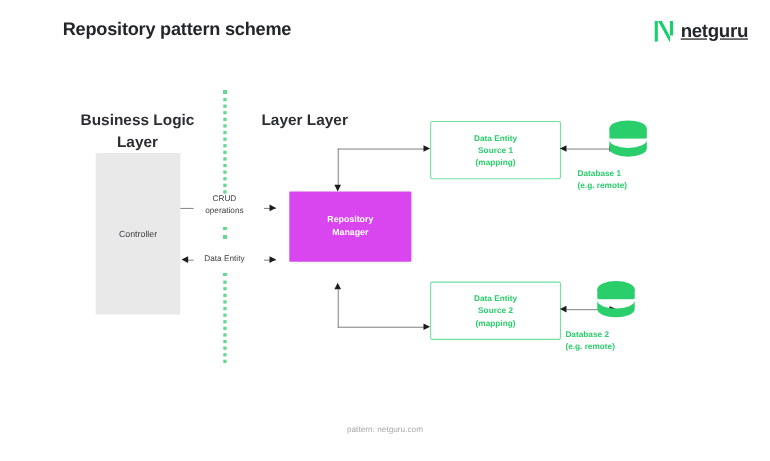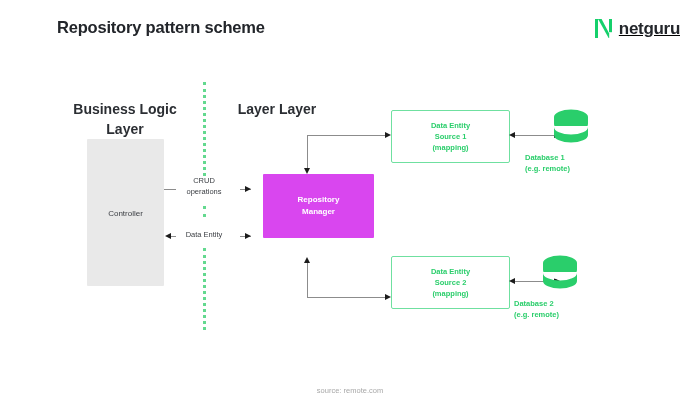--- a/index.html
+++ b/index.html
@@ -302,15 +302,15 @@
   <div class="db-group" id="db2-group">
     <svg class="db-icon" width="48" height="40" viewBox="0 0 48 40">
       <ellipse cx="24" cy="9" rx="17" ry="7.5" fill="#2ace6b"></ellipse>
       <rect x="7" y="9" width="34" height="9" fill="#2ace6b"></rect>
       <path d="M7 17.5 a17 7.5 0 0 0 34 0 v-1.5 a17 7.5 0 0 1 -34 0 z" fill="#ffffff"></path>
       <path d="M7 19 v8 a17 7.5 0 0 0 34 0 v-8 a17 7.5 0 0 1 -34 0 z" fill="#2ace6b"></path>
     </svg>
     <div class="db-label">Database 2<br>(e.g. remote)</div>
   </div>
 
-  <div id="footer-source">source: remote.com</div>
+  <div id="footer-source">pattern: netguru.com</div>
 
 </div>
 
 </body></html>

